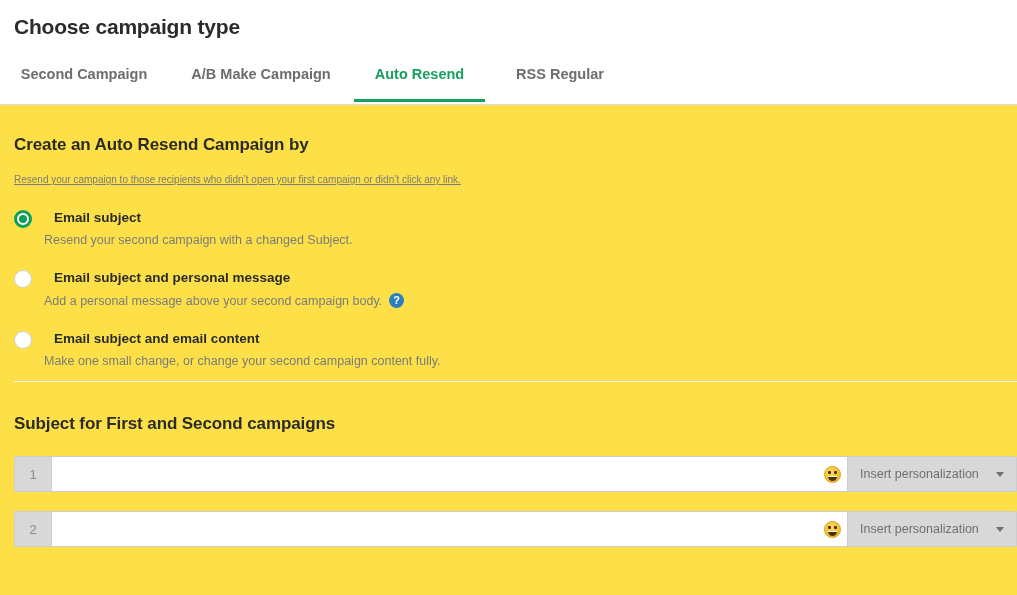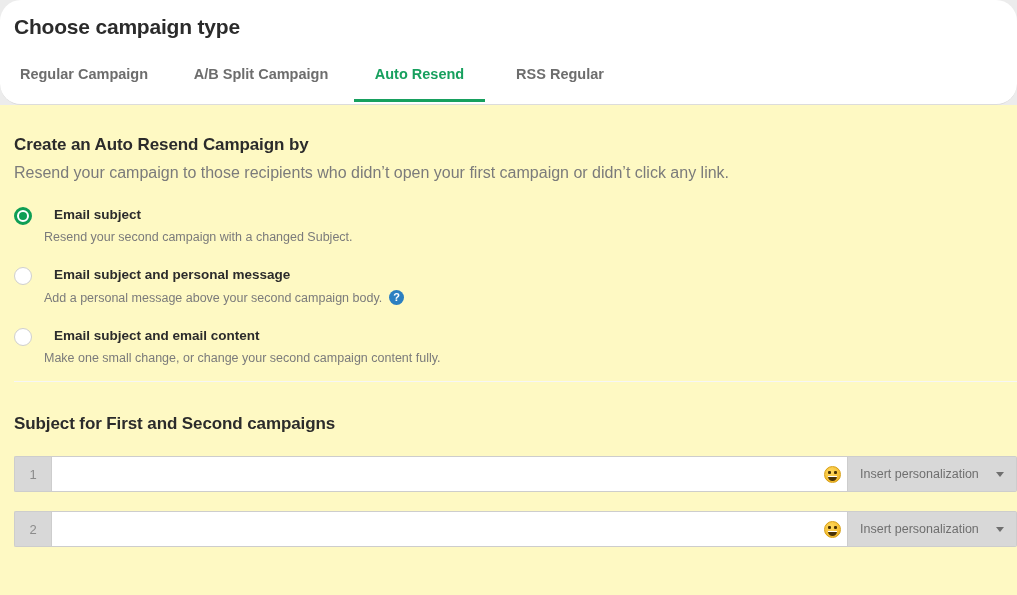--- a/index.html
+++ b/index.html
@@ -23,21 +23,20 @@
     height: 595px;
     background: #ececec;
   }
 
   
   .header {
     background: #ffffff;
     height: 105px;
     border-bottom: 1px solid #dcdcdc;
     position: relative;
-    border-radius: 21px;
   }
 
   .page-title {
     position: absolute;
     left: 14px;
     top: 15px;
     font-size: 21px;
     font-weight: bold;
     color: #2b2b2b;
     letter-spacing: -0.2px;
@@ -63,35 +62,36 @@
   }
 
   .tab.active {
     color: #17a05e;
     border-bottom-color: #17a05e;
   }
 
   
   .body-area {
     position: relative;
-    background: #fef9c3;
+    background: #fde047;
     height: 490px;
   }
 
   .section-title {
     font-size: 17px;
     font-weight: bold;
     color: #2b2b2b;
     letter-spacing: -0.1px;
   }
 
   .section-sub {
-    font-size: 16px;
+    font-size: 10px;
     color: #7b7b7b;
-    margin-top: 9px;
+    margin-top: 19px;
+    text-decoration: underline;
   }
 
   .block-one {
     position: absolute;
     left: 14px;
     top: 30px;
     right: 14px;
   }
 
   
@@ -302,22 +302,22 @@
 </style>
 </head>
 <body>
 
 <div class="page">
 
   <div class="header">
     <div class="page-title">Choose campaign type</div>
 
     <div class="tabs">
-      <div class="tab" style="left:14px;width:168px;">Regular Campaign</div>
-      <div class="tab" style="width:186px;">A/B Split Campaign</div>
+      <div class="tab" style="left:14px;width:168px;">Second Campaign</div>
+      <div class="tab" style="width:186px;">A/B Make Campaign</div>
       <div class="tab active" style="width:131px;">Auto Resend</div>
       <div class="tab" style="width:150px;">RSS Regular</div>
     </div>
   </div>
 
   <div class="body-area">
 
     <div class="block-one">
       <div class="section-title">Create an Auto Resend Campaign by</div>
       <div class="section-sub">Resend your campaign to those recipients who didn’t open your first campaign or didn’t click any link.</div>

